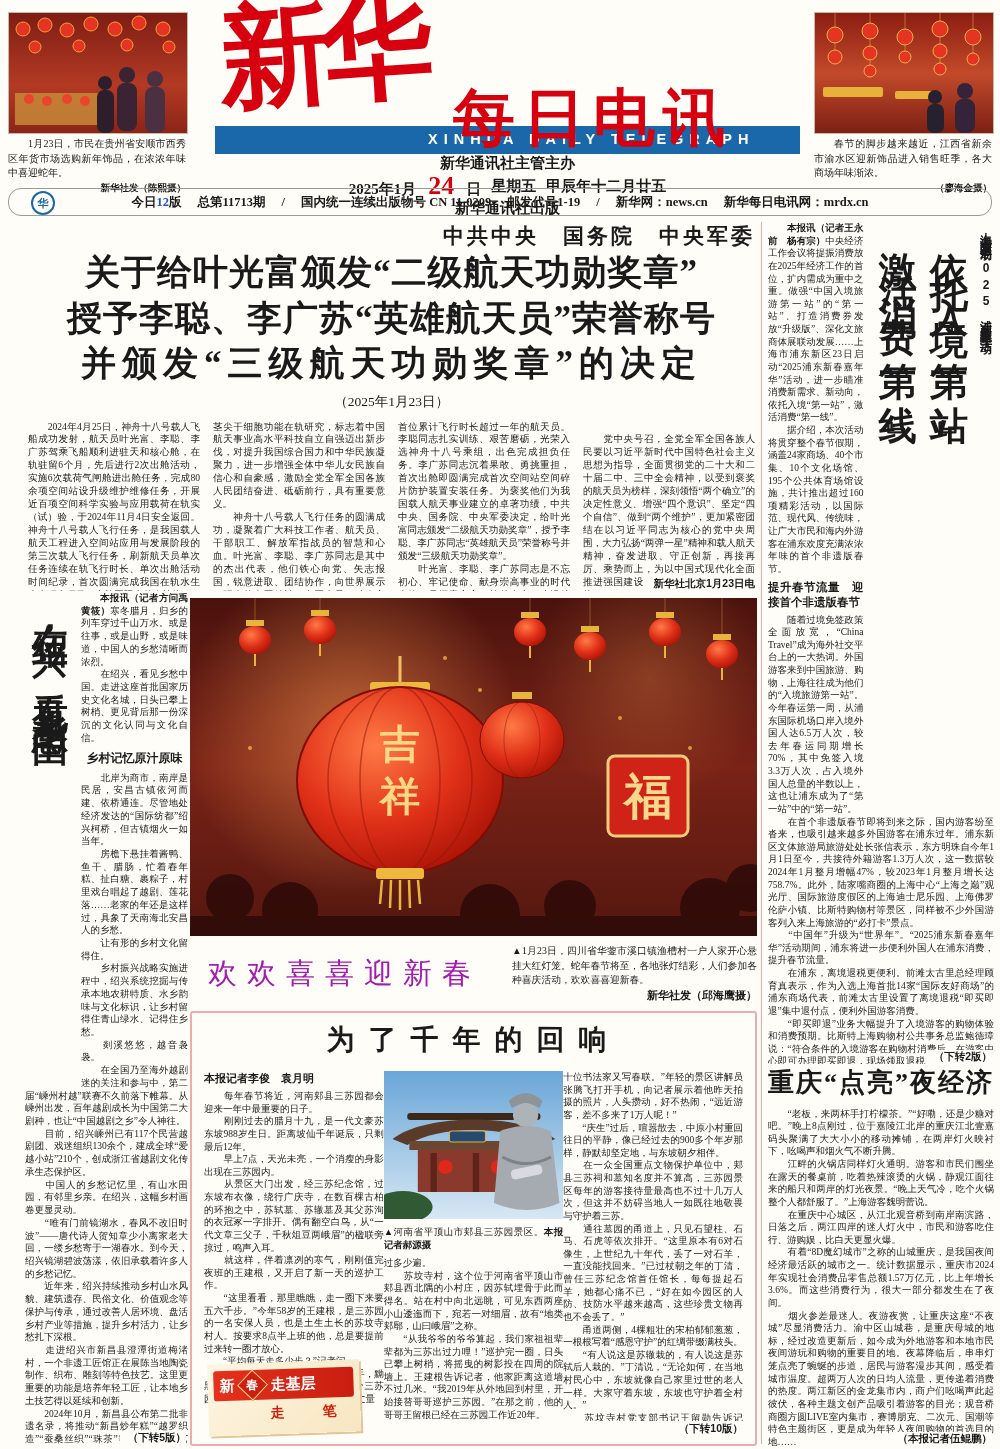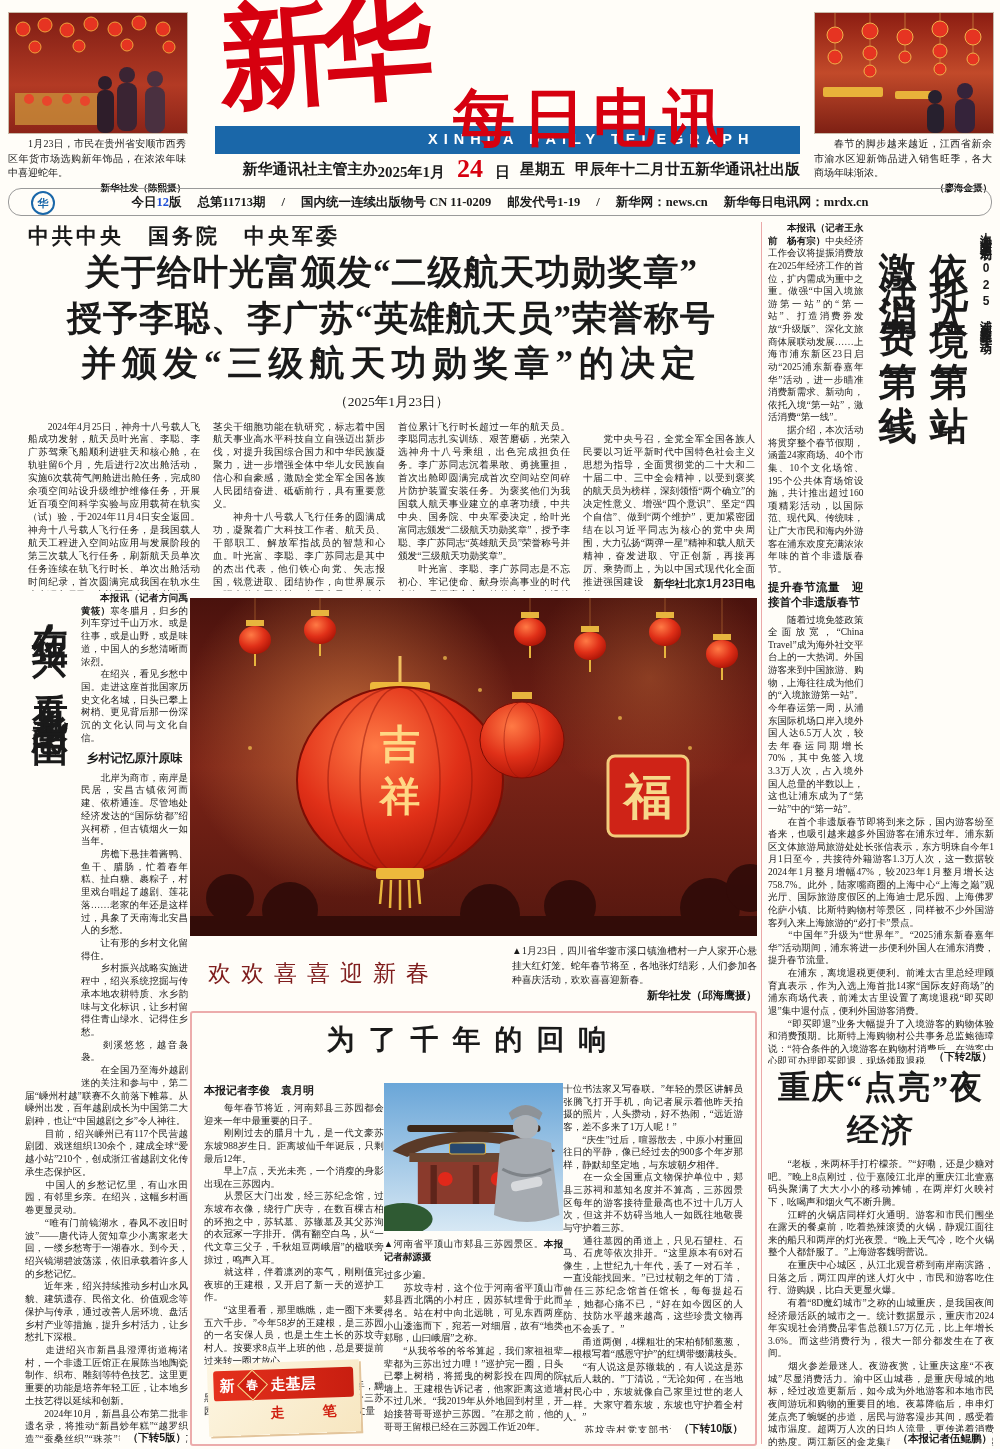--- a/index.html
+++ b/index.html
@@ -13,60 +13,60 @@
   .hcap .cred{text-align:right;font-weight:700;font-family:"Liberation Sans",sans-serif;font-size:9.5px;}
   .masthead{position:absolute;left:215px;top:8px;width:585px;height:148px;}
   .title-script{position:absolute;left:4px;top:-16px;font-size:112px;font-weight:900;color:#d6000f;
       letter-spacing:-10px;transform:rotate(-4deg);font-family:"Liberation Serif",serif;line-height:1.1;z-index:3;}
   .title-rest{position:absolute;left:238px;top:30px;font-size:62px;font-weight:900;color:#d6000f;
       letter-spacing:8px;font-family:"Liberation Sans",sans-serif;z-index:2;margin-top:38px;}
   .bluebar{position:absolute;left:0;top:118px;width:585px;height:28px;background:#1a67a9;z-index:1;}
   .bluebar span{position:absolute;right:12px;top:5px;width:360px;text-align:left;color:#fff;
       font:700 14.5px "Liberation Sans",sans-serif;letter-spacing:6px;}
   .daterow{position:absolute;left:215px;top:154px;width:585px;height:30px;display:flex;align-items:center;
-      justify-content:flex-end;font-size:15px;font-weight:700;}
+      justify-content:space-between;font-size:15px;font-weight:700;flex-direction:column;}
   .daterow .dgroup{display:flex;align-items:center;gap:10px;font-weight:700;}
   .daterow .day{font-size:26px;color:#d6000f;margin:0 12px;line-height:1;}
   .infobar{position:absolute;left:8px;top:188px;width:982px;height:26px;border:1px solid #9a9a9a;border-radius:13px;
       display:flex;align-items:center;justify-content:center;gap:16px;font-size:12.5px;font-weight:600;}
   .infobar .red{color:#1d4ed8;}
   .logo-circle{position:absolute;left:22px;top:2px;width:20px;height:20px;border:2px solid #1a67a9;border-radius:50%;
       color:#1a67a9;font:700 11px/20px "Liberation Sans",sans-serif;text-align:center;}
   .vdivider{position:absolute;left:761px;top:222px;width:1px;height:1222px;background:#eba8a8;}
   
   .decree{position:absolute;left:28px;top:222px;width:727px;}
-  .decree .kicker{text-align:left;font:700 21px "Liberation Sans",sans-serif;letter-spacing:3px;}
+  .decree .kicker{text-align:right;font:700 21px "Liberation Sans",sans-serif;letter-spacing:3px;}
   .decree .hl{text-align:center;font-size:35px;font-weight:900;line-height:1.3;letter-spacing:1px;}
   .decree .hl.spread{letter-spacing:6px;}
   .decree .dline{text-align:center;font-size:13.5px;margin-top:6px;}
   .dcols{display:flex;gap:13px;margin-top:10px;height:170px;overflow:hidden;}
   .dcol{flex:1;font-size:9.6px;line-height:1.35;text-align:justify;white-space:pre-line;position:relative;overflow:hidden;}
   .signoff{position:absolute;right:0;bottom:0;background:#fffdf8;padding-left:8px;
       font:700 10.5px "Liberation Sans",sans-serif;}
   
   .shaoxing{position:absolute;left:25px;top:592px;width:163px;height:853px;overflow:hidden;font-size:9.5px;line-height:1.34;text-align:justify;}
   .sx-head{float:left;writing-mode:vertical-rl;text-orientation:upright;font-weight:700;font-size:36px;
       letter-spacing:8px;width:46px;height:478px;margin:4px 10px 4px 0;line-height:1.2;}
   .byline{font-family:"Liberation Sans",sans-serif;font-weight:700;}
   .para{margin:0;text-indent:2em;}
   .flow{white-space:pre-line;}
   .subh{font:700 12px "Liberation Sans",sans-serif;text-align:center;margin:5px 0;text-indent:0;}
   .jump{position:absolute;right:2px;bottom:0;background:#fffdf8;padding-left:8px;
       font:700 10.5px "Liberation Sans",sans-serif;}
   
   .festival{position:absolute;left:190px;top:598px;width:567px;height:338px;margin:0;overflow:hidden;}
   .festcap{position:absolute;left:190px;top:944px;width:567px;display:flex;gap:14px;}
-  .flabel{width:290px;font-size:23px;letter-spacing:10px;color:#7f1d1d;align-self:center;padding-left:18px;}
+  .flabel{width:290px;font-size:29px;letter-spacing:10px;color:#a21caf;align-self:center;padding-left:18px;}
   .fcap{flex:1;font-size:9.8px;line-height:1.5;text-align:justify;}
   .fcred{text-align:right;font:700 11px "Liberation Sans",sans-serif;}
   
   .sansu{position:absolute;left:190px;top:1011px;width:567px;height:435px;border:2px solid #ecacac;border-radius:3px;
       background:#fffdf8;padding:8px 12px;box-sizing:border-box;overflow:hidden;}
   .sansu .title{text-align:center;font-size:28px;font-weight:900;letter-spacing:14px;}
-  .scols{display:flex;margin-top:24px;height:350px;overflow:hidden;}
+  .scols{display:flex;margin-top:12px;height:350px;overflow:hidden;}
   .scol{flex:1;font-size:9.5px;line-height:1.33;text-align:justify;overflow:hidden;}
   .byline2{font:700 11px "Liberation Sans",sans-serif;margin-bottom:4px;}
   .pcap{font-size:9.5px;line-height:1.4;margin:3px 0 5px 0;}
   .pcap .cred2{font:700 9.5px "Liberation Sans",sans-serif;}
   .xc{position:absolute;left:16px;bottom:10px;width:152px;height:72px;background:linear-gradient(135deg,#fdf6e3,#f7e6c0);
       box-shadow:2px 2px 0 #e3c59c;transform:rotate(-2deg);padding:7px 6px;box-sizing:border-box;}
   .xc-band{background:linear-gradient(90deg,#e5311d,#c81e10);color:#fff;font:700 15px "Liberation Sans",sans-serif;
       padding:4px 6px;display:flex;align-items:center;gap:7px;border-radius:3px;}
   .xc-d{width:20px;height:20px;background:#d01f10;border:1.5px solid #f7d98b;transform:rotate(45deg);
       display:flex;align-items:center;justify-content:center;flex:none;}
@@ -80,21 +80,21 @@
       font-size:9.5px;line-height:1.33;text-align:justify;}
   .pd-vert{float:right;height:580px;margin:0 0 8px 8px;display:flex;}
   .pd-h{writing-mode:vertical-rl;text-orientation:upright;white-space:pre-line;font-weight:900;
       font-size:38px;letter-spacing:22px;line-height:1.35;}
   .pd-k{writing-mode:vertical-rl;text-orientation:upright;font:700 12px "Liberation Sans",sans-serif;
       letter-spacing:2.5px;margin-left:3px;}
   .subh1{font:700 11.5px "Liberation Sans",sans-serif;margin:4px 0;text-indent:0;}
   
   .chongqing{position:absolute;left:768px;top:1066px;width:226px;height:380px;overflow:hidden;
       font-size:9.5px;line-height:1.33;text-align:justify;}
-  .cq-title{text-align:center;font-size:32px;font-weight:900;letter-spacing:2px;margin-bottom:7px;}
+  .cq-title{text-align:center;font-size:26px;font-weight:900;letter-spacing:2px;margin-bottom:7px;}
 </style>
 </head>
 <body>
 
 <div class="page">
 
   <div class="hphoto lft">
     <svg width="178" height="120" viewBox="0 0 178 120">
       <defs>
           <linearGradient id="mg1" x1="0" y1="0" x2="0" y2="1">

